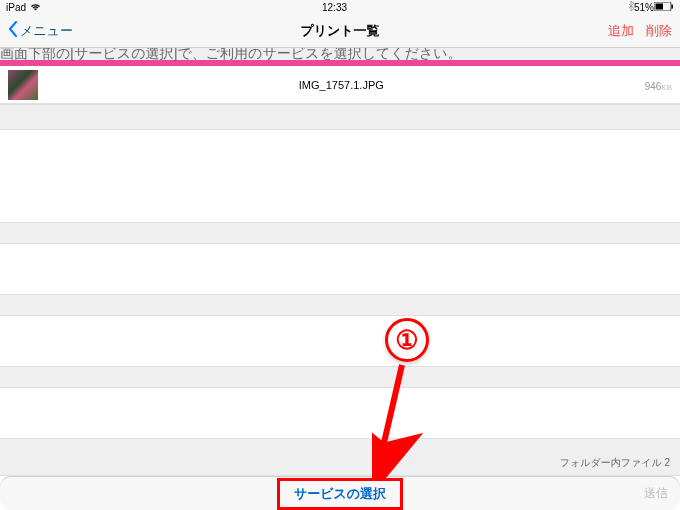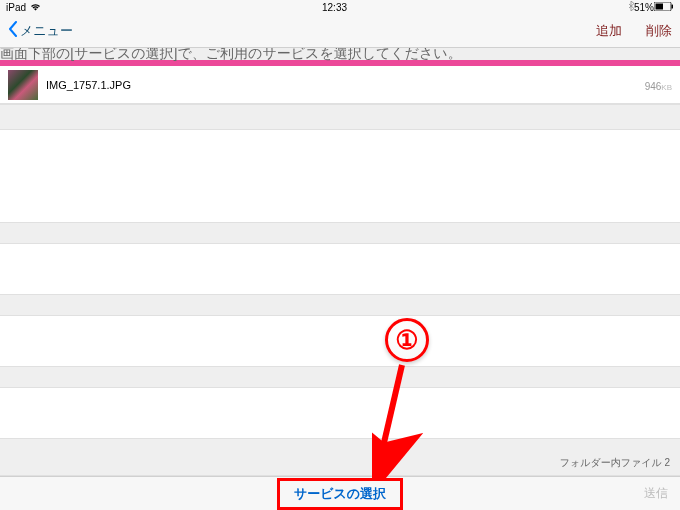--- a/index.html
+++ b/index.html
@@ -38,21 +38,21 @@
     .nav-left { display: flex; align-items: center; color: #0c4a6e; font-size: 13px; cursor: pointer; }
     .nav-left .chevron { margin-right: 2px; }
     .nav-title {
       position: absolute;
       left: 50%;
       transform: translateX(-50%);
       font-weight: 600;
       font-size: 13px;
       color: #000;
     }
-    .nav-right { display: flex; gap: 24px; color: #7f1d1d; font-size: 13px; }
+    .nav-right { display: flex; gap: 12px; color: #ef4444; font-size: 13px; }
     .nav-right span { cursor: pointer; }
     .instruction-bar {
       height: 18px;
       background: #efefef;
       border-bottom: 6px solid #ec4899;
       font-size: 14px;
       color: #666;
       padding: 2px 0;
       display: flex;
       align-items: center;
@@ -64,21 +64,21 @@
       align-items: center;
       padding: 4px 8px;
       gap: 8px;
     }
     .thumbnail {
       width: 30px;
       height: 30px;
       background: linear-gradient(135deg, #8b4a6b 0%, #2d4a2d 40%, #c85a7a 60%, #4a6b3a 100%);
       flex-shrink: 0;
     }
-    .file-info { flex: 1; display: flex; flex-direction: column; justify-content: center; }
+    .file-info { flex: 1; display: flex; flex-direction: row; justify-content: center; }
     .file-name { font-size: 11px; color: #000; font-weight: 500; }
     .file-date { font-size: 9px; color: #666; margin-top: 2px; }
     .file-size { font-size: 10px; color: #999; margin-top: 48px; }
     .file-size-unit { font-size: 8px; color: #bbb; }
     .folder-info {
       position: absolute;
       bottom: 40px;
       right: 10px;
       font-size: 10px;
       color: #666;
@@ -87,20 +87,21 @@
       position: absolute;
       bottom: 0;
       left: 0;
       right: 0;
       height: 34px;
       background: #f7f7f7;
       border-top: 1px solid #d0d0d0;
       display: flex;
       align-items: center;
       justify-content: center;
+      border-radius: 11px;
     }
     .service-button {
       border: 3px solid #ff0000;
       padding: 4px 14px;
       color: #0066cc;
       font-size: 13px;
       font-weight: 600;
       background: #f7f7f7;
       cursor: pointer;
     }
@@ -174,20 +175,21 @@
 
 <div class="nav-bar">
   <div class="nav-left">
     <span class="chevron">
       <svg width="10" height="16" viewBox="0 0 10 16">
           <path d="M8 1 L2 8 L8 15" stroke="#007aff" stroke-width="2" fill="none" stroke-linecap="round" stroke-linejoin="round"></path>
         </svg>
     </span>
     <span>メニュー</span>
   </div>
+  <div class="nav-title">プリント一覧</div>
   <div class="nav-right">
     <span>追加</span>
     <span>削除</span>
   </div>
 </div>
 
 <div class="instruction-bar">画面下部の[サービスの選択]で、ご利用のサービスを選択してください。</div>
 
 <div class="file-row">
   <div class="thumbnail"></div>

